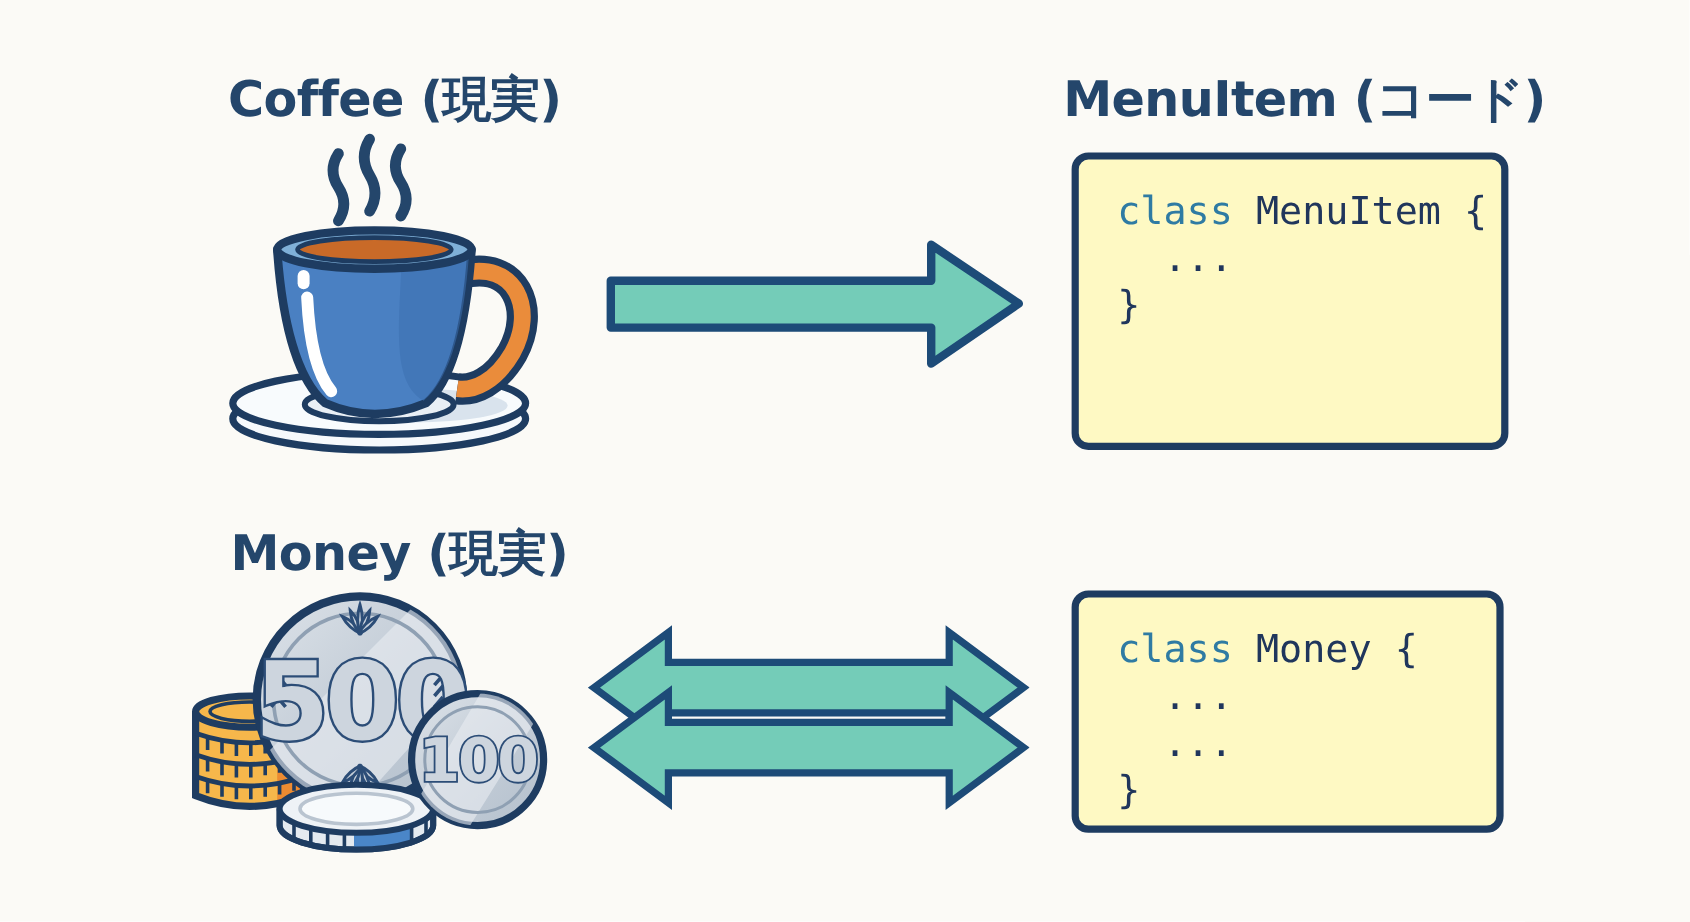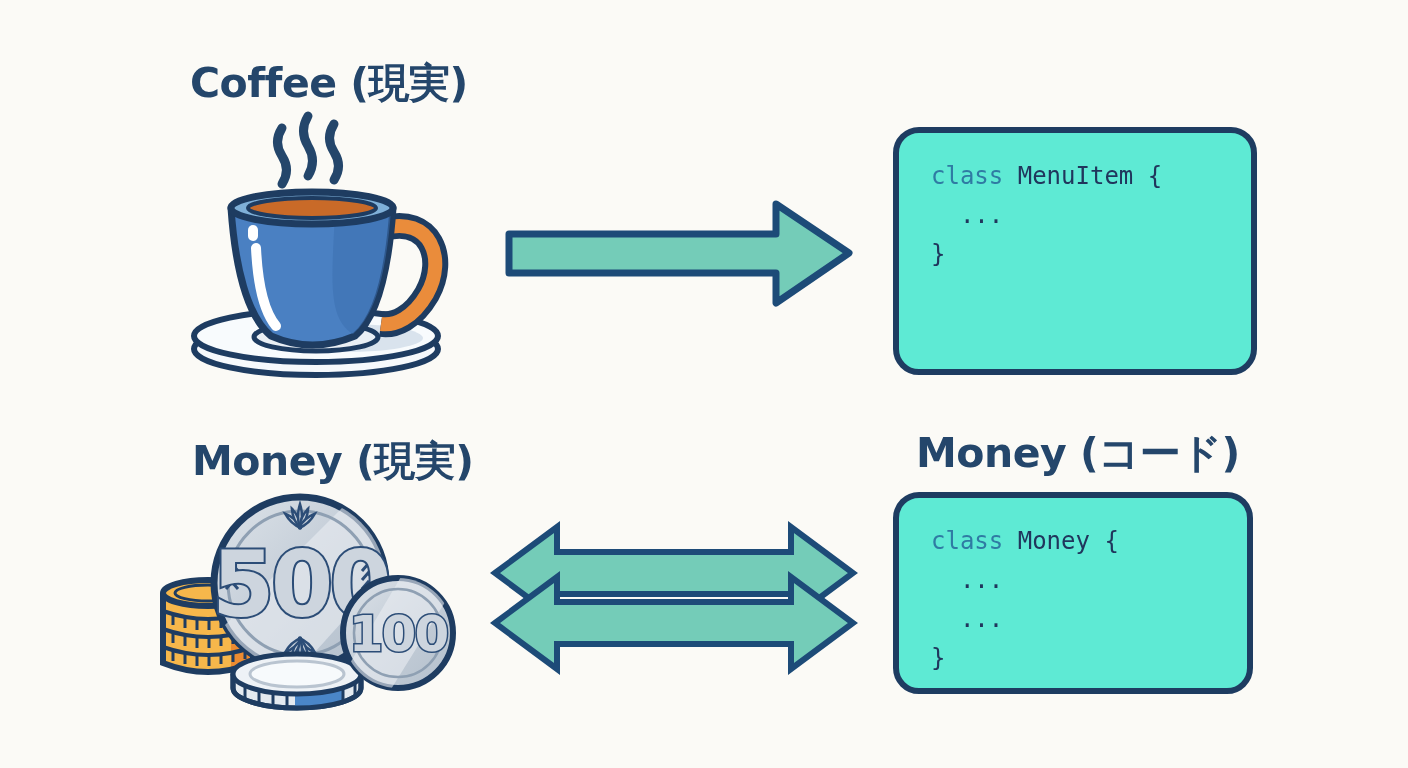--- a/index.html
+++ b/index.html
@@ -8,37 +8,37 @@
     background:#fbfaf6;
     font-family:"DejaVu Sans","Liberation Sans",sans-serif;
   }
   .title{
     position:absolute;
     font-size:41px;font-weight:700;color:#24466b;
     letter-spacing:-0.5px;white-space:nowrap;
   }
   .code-box{
     position:absolute;box-sizing:border-box;
-    background:#5eead4;border:6px solid #1e3c61;border-radius:26px;
+    background:#fef9c3;border:6px solid #1e3c61;border-radius:14px;
     font-family:"DejaVu Sans Mono","Liberation Mono",monospace;
-    font-size:24px;line-height:39px;color:#20365c;
+    font-size:32px;line-height:39px;color:#20365c;
     padding:24px 10px 0 32px;white-space:pre;
   }
   .code-box .kw{color:#2f7ba3;}
   .abs{position:absolute;}
   svg{display:block;}
 </style>
 </head>
 <body>
 
 <div class="canvas">
 
   <div class="title" style="left:190px;top:56px;">Coffee (現実)</div>
+  <div class="title" style="left:886px;top:56px;">MenuItem (コード)</div>
   <div class="title" style="left:192px;top:424px;margin-top:10px;">Money (現実)</div>
-  <div class="title" style="left:916px;top:426px;">Money (コード)</div>
 
   <svg class="abs" style="left:175px;top:98px;" width="300" height="290" viewBox="0 0 300 290">
 
     <g fill="none" stroke="#24466b" stroke-width="9" stroke-linecap="round">
       <path d="M107,30 q-9,14 0,28 q9,14 0,28"></path>
       <path d="M133,18 q-9,15 0,30 q9,15 0,30"></path>
       <path d="M159,26 q-9,14 0,28 q9,14 0,28"></path>
     </g>
 
     <ellipse cx="141" cy="251" rx="122" ry="26" fill="#f6f9fc" stroke="#1e3c61" stroke-width="6"></ellipse>

